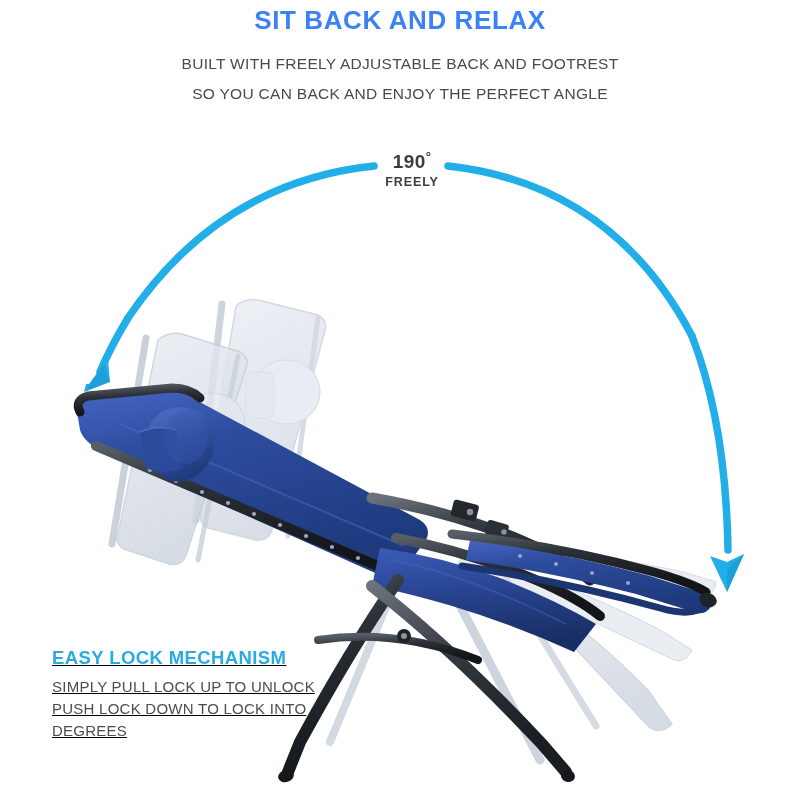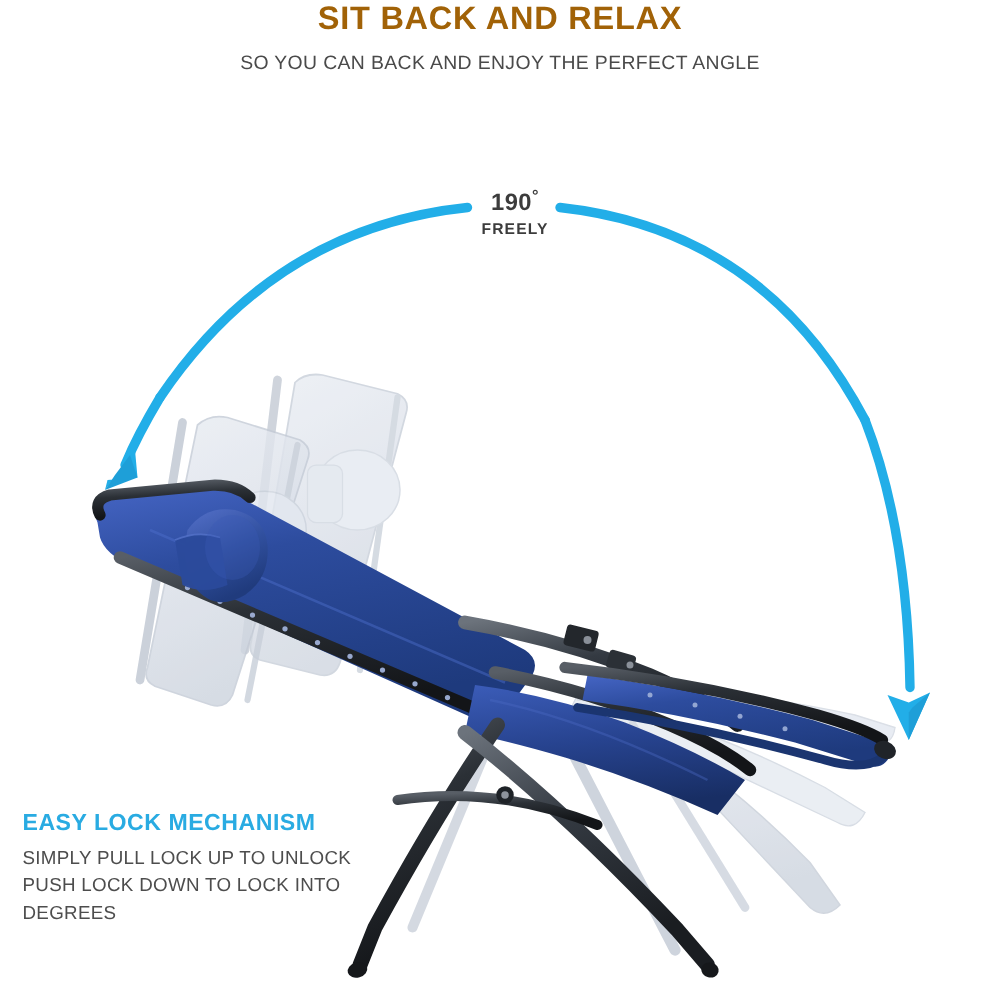--- a/index.html
+++ b/index.html
@@ -22,25 +22,25 @@
 
   
   .header-block {
     position: absolute;
     top: 0;
     left: 0;
     width: 800px;
     text-align: center;
   }
   .main-title {
-    margin: 0;
+    margin: 6px;
     font-size: 26px;
     font-weight: bold;
     letter-spacing: 0.6px;
-    color: #a16207;
+    color: #3b82f6;
     line-height: 1.1;
   }
   .sub-line {
     margin: 0;
     font-size: 15.5px;
     color: #4a4a4a;
     letter-spacing: 0.3px;
     line-height: 1.15;
   }
   .sub-line.first { padding-top: 14px; }
@@ -79,23 +79,24 @@
     font-size: 12.5px;
     font-weight: bold;
     color: #3c3c3c;
     letter-spacing: 0.9px;
     line-height: 1;
   }
 
   
   .feature-block {
     position: absolute;
-    left: 18px;
+    left: 52px;
     top: 648px;
     width: 300px;
+    text-decoration: underline;
   }
   .feature-title {
     margin: 0;
     font-size: 18.5px;
     font-weight: bold;
     color: #29ABE2;
     letter-spacing: 0.4px;
     line-height: 1.1;
   }
   .feature-lines {
@@ -119,20 +120,21 @@
     height: 800px;
   }
 </style>
 </head>
 <body>
 
 <div id="infographic">
 
   <div class="header-block">
     <h1 class="main-title">SIT BACK AND RELAX</h1>
+    <p class="sub-line first">BUILT WITH FREELY ADJUSTABLE BACK AND FOOTREST</p>
     <p class="sub-line second">SO YOU CAN BACK AND ENJOY THE PERFECT ANGLE</p>
   </div>
 
   <svg class="chair-layer" viewBox="0 0 800 800">
     <defs>
       <linearGradient id="fabricGrad" x1="0" y1="0" x2="0.35" y2="1">
         <stop offset="0%" stop-color="#4565C4"></stop>
         <stop offset="35%" stop-color="#2D4C9E"></stop>
         <stop offset="100%" stop-color="#1E3A7D"></stop>
       </linearGradient>

